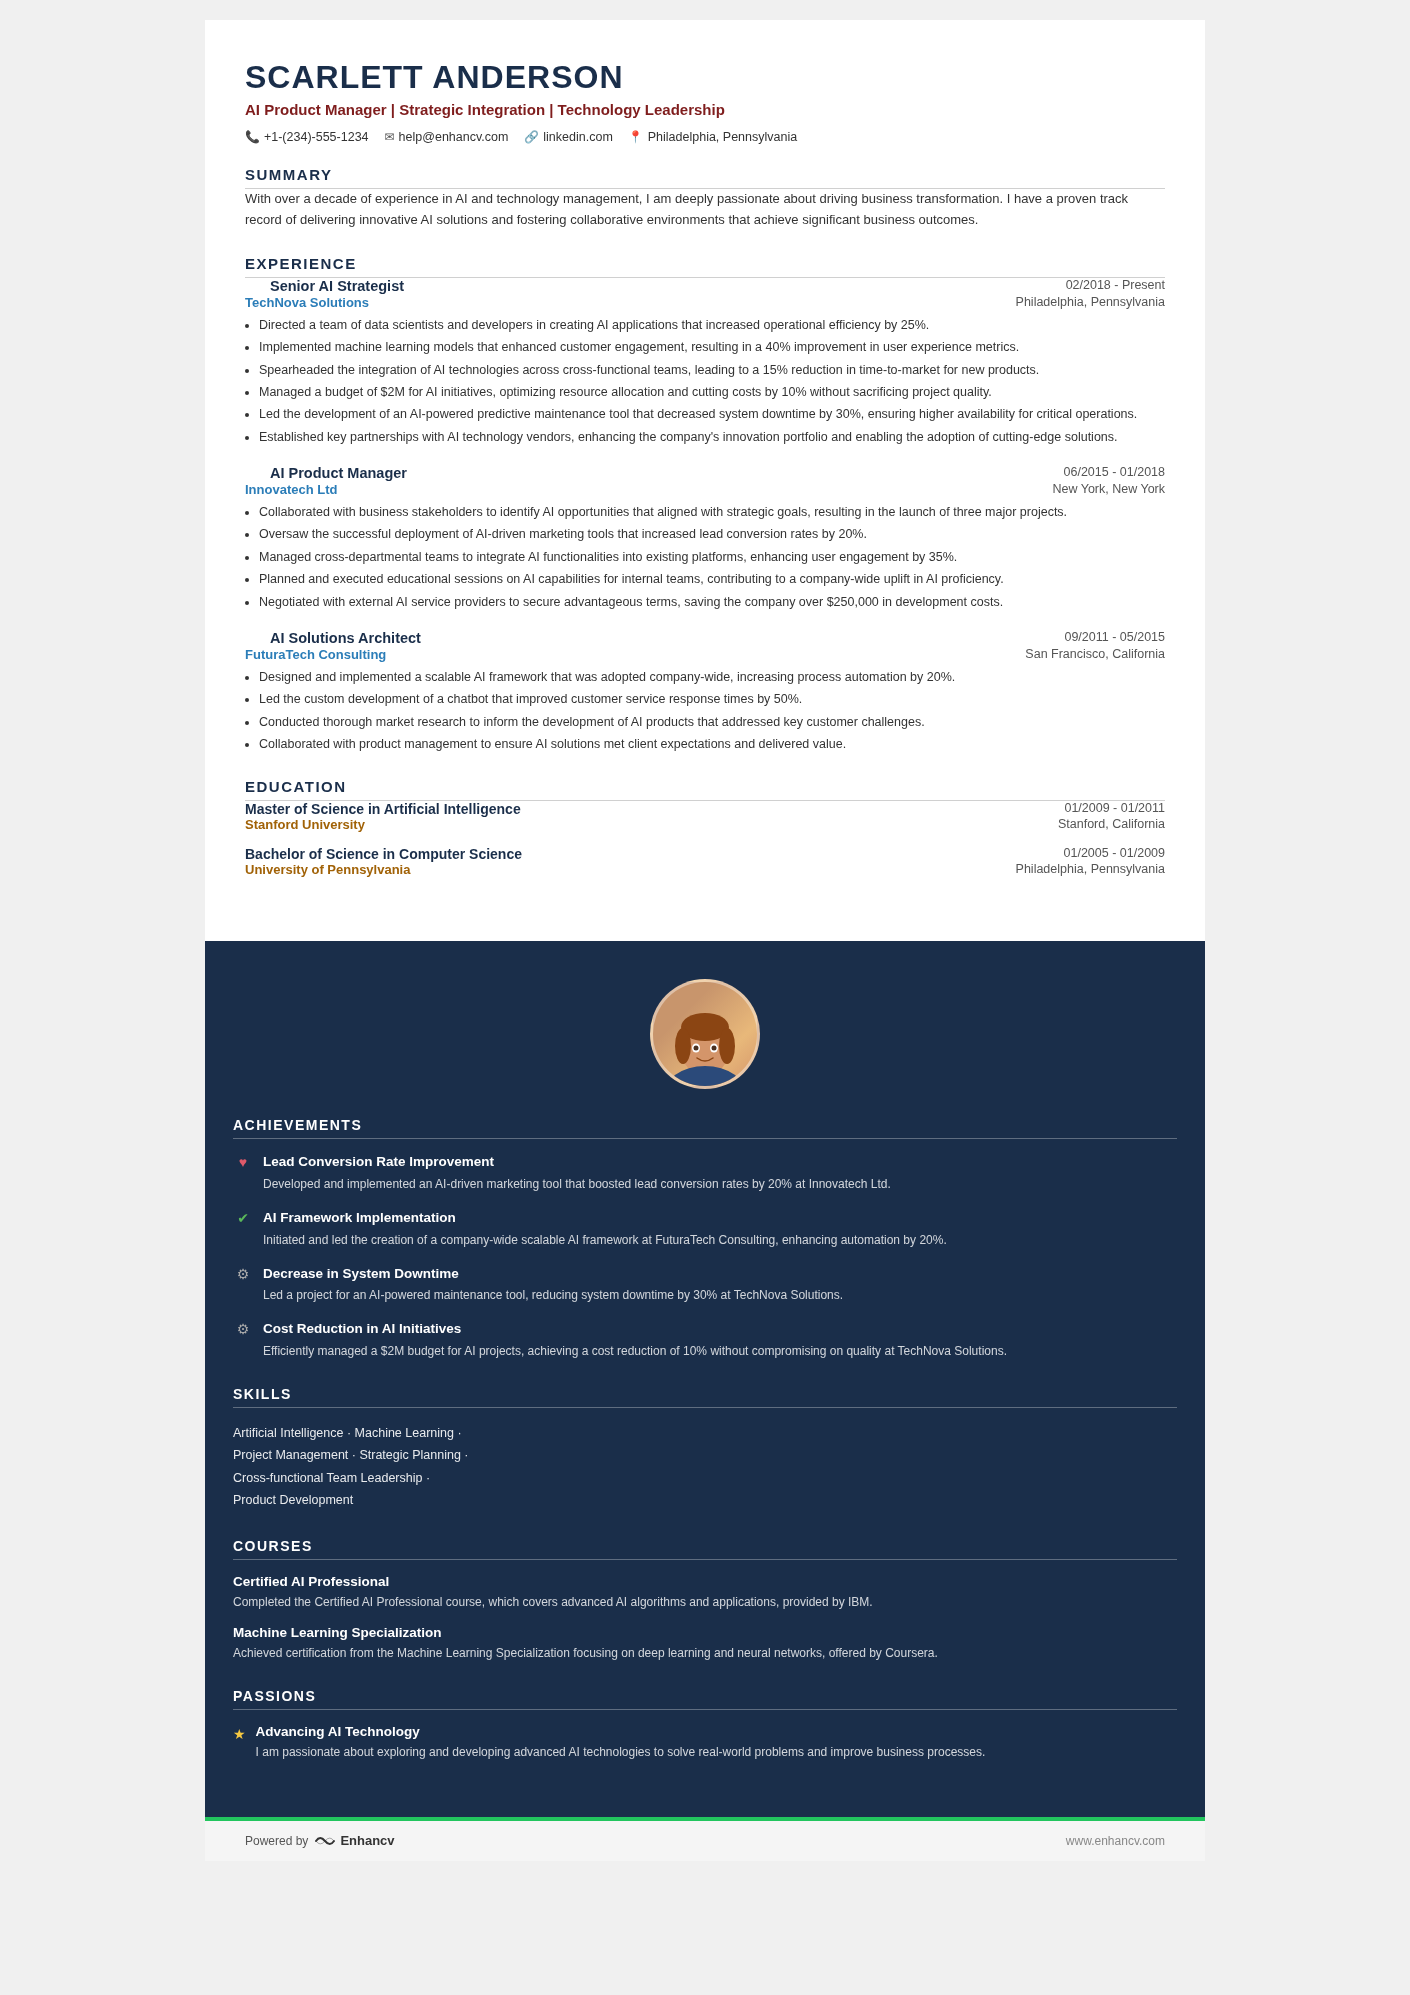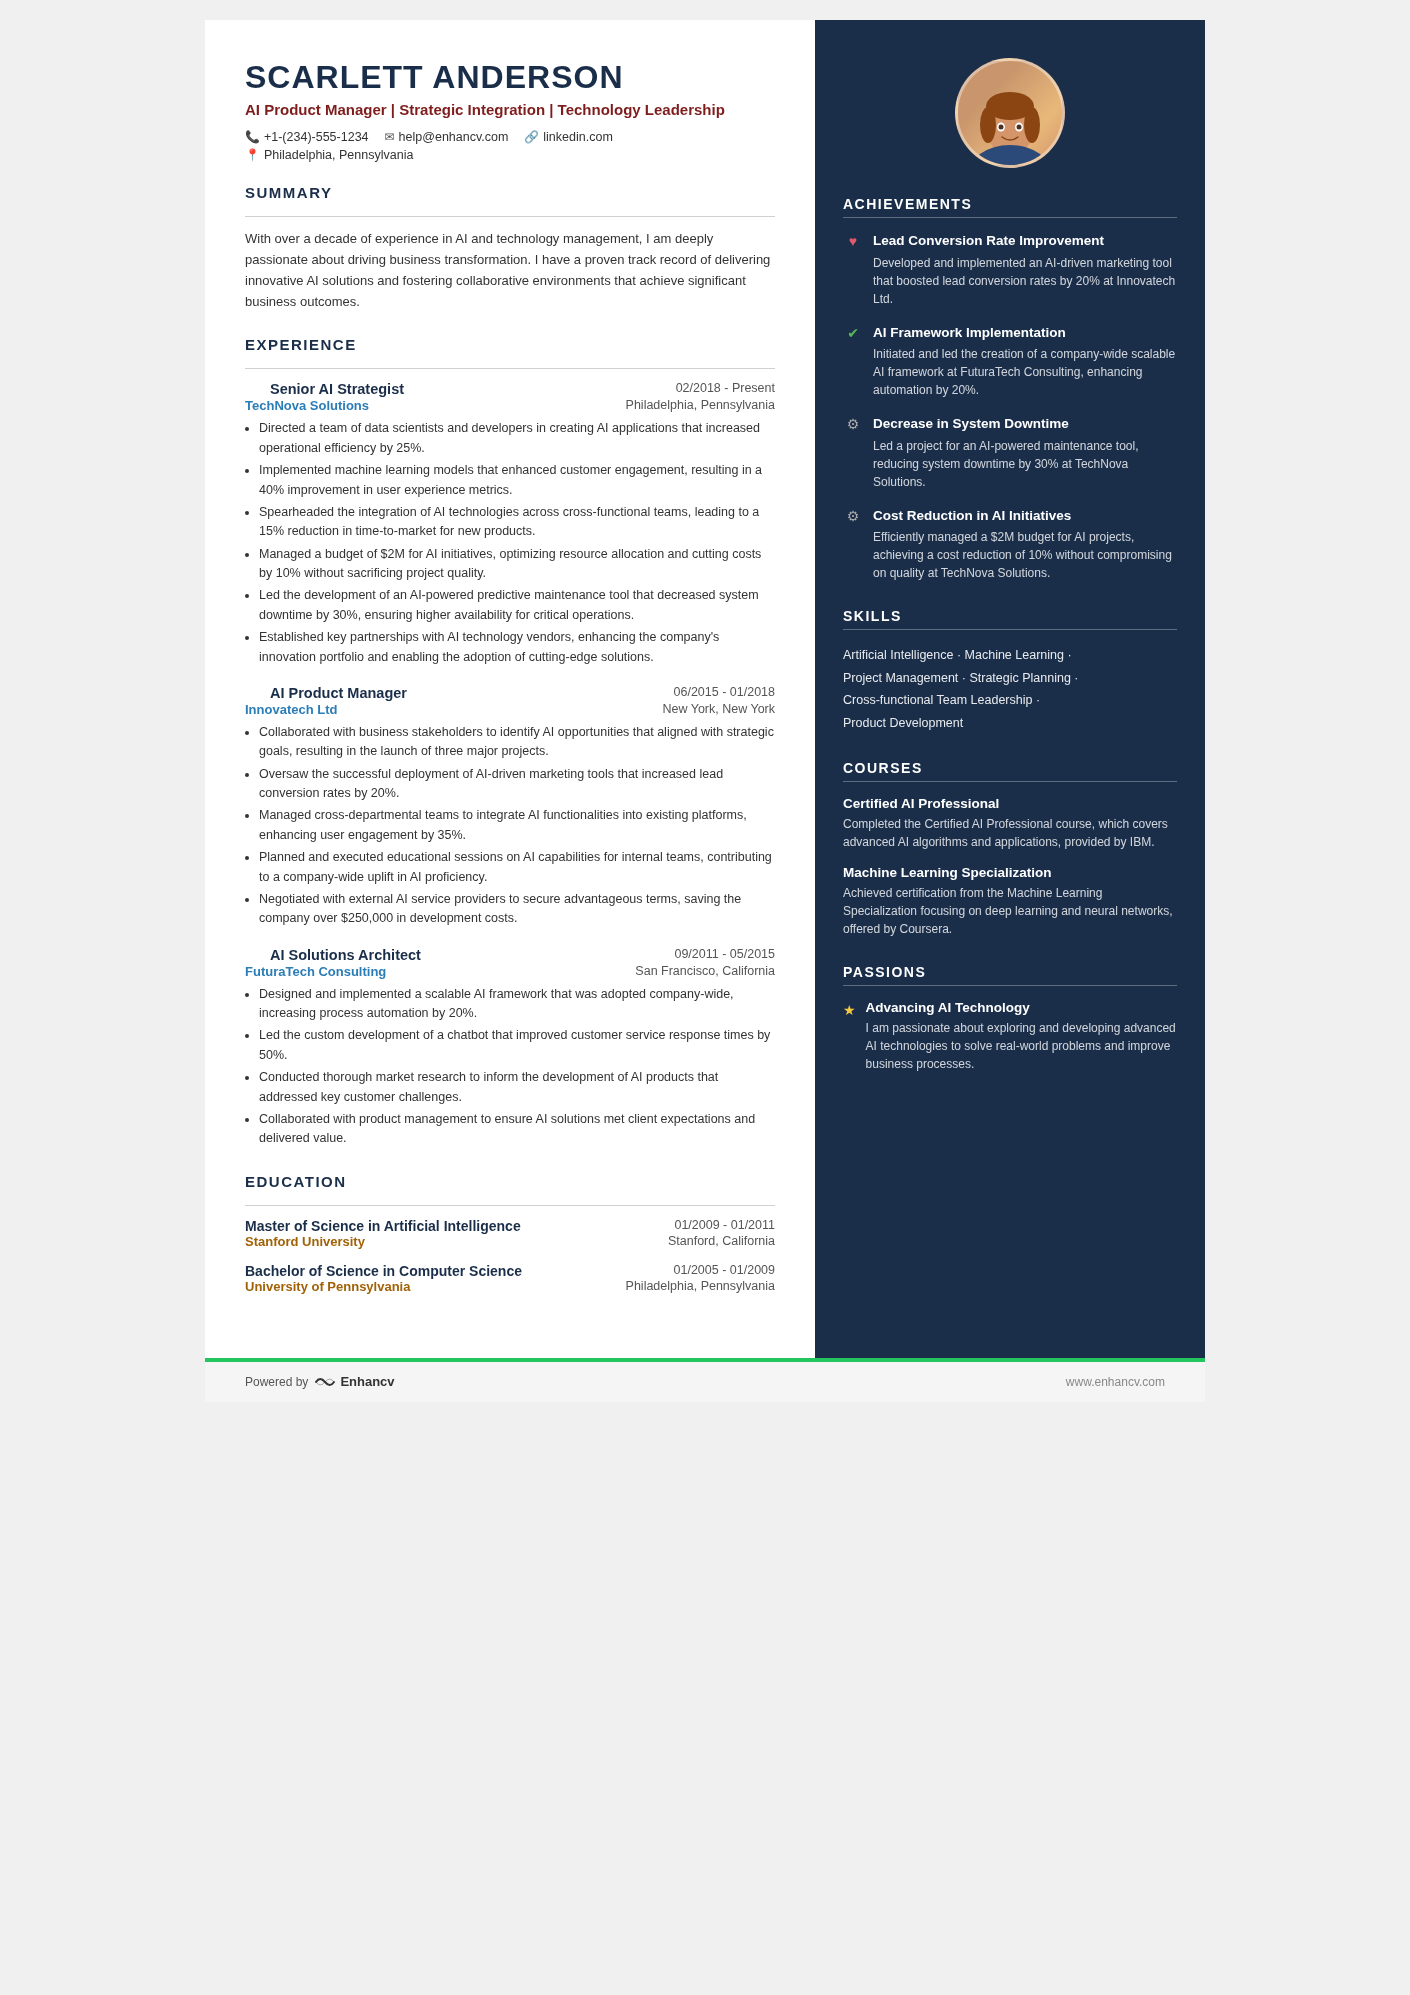--- a/index.html
+++ b/index.html
@@ -59,23 +59,22 @@
     .contact-icon { color: #555; font-size: 12px; }
 
     
     .section { margin-bottom: 24px; }
     .section-title {
       font-size: 15px;
       font-weight: 800;
       color: #1a2e4a;
       text-transform: uppercase;
       letter-spacing: 1.5px;
-      padding-bottom: 15px;
+      padding-bottom: 5px;
       border-bottom: 1.5px solid #d0d0d0;
-      margin-bottom: 12px;
     }
 
     
     .summary-text {
       font-size: 13px;
       color: #333;
       line-height: 1.6;
     }
 
     
@@ -296,20 +295,21 @@
       line-height: 1.5;
     }
 
     .resume-wrapper {
       display: flex;
       flex-direction: column;
       width: 1000px;
     }
     .resume-body {
       display: flex;
+      flex-direction: column;
     }
   </style>
 </head>
 <body>
 
 <div class="resume-wrapper">
   <div class="resume-body">
 
     <div class="left-col">
 

